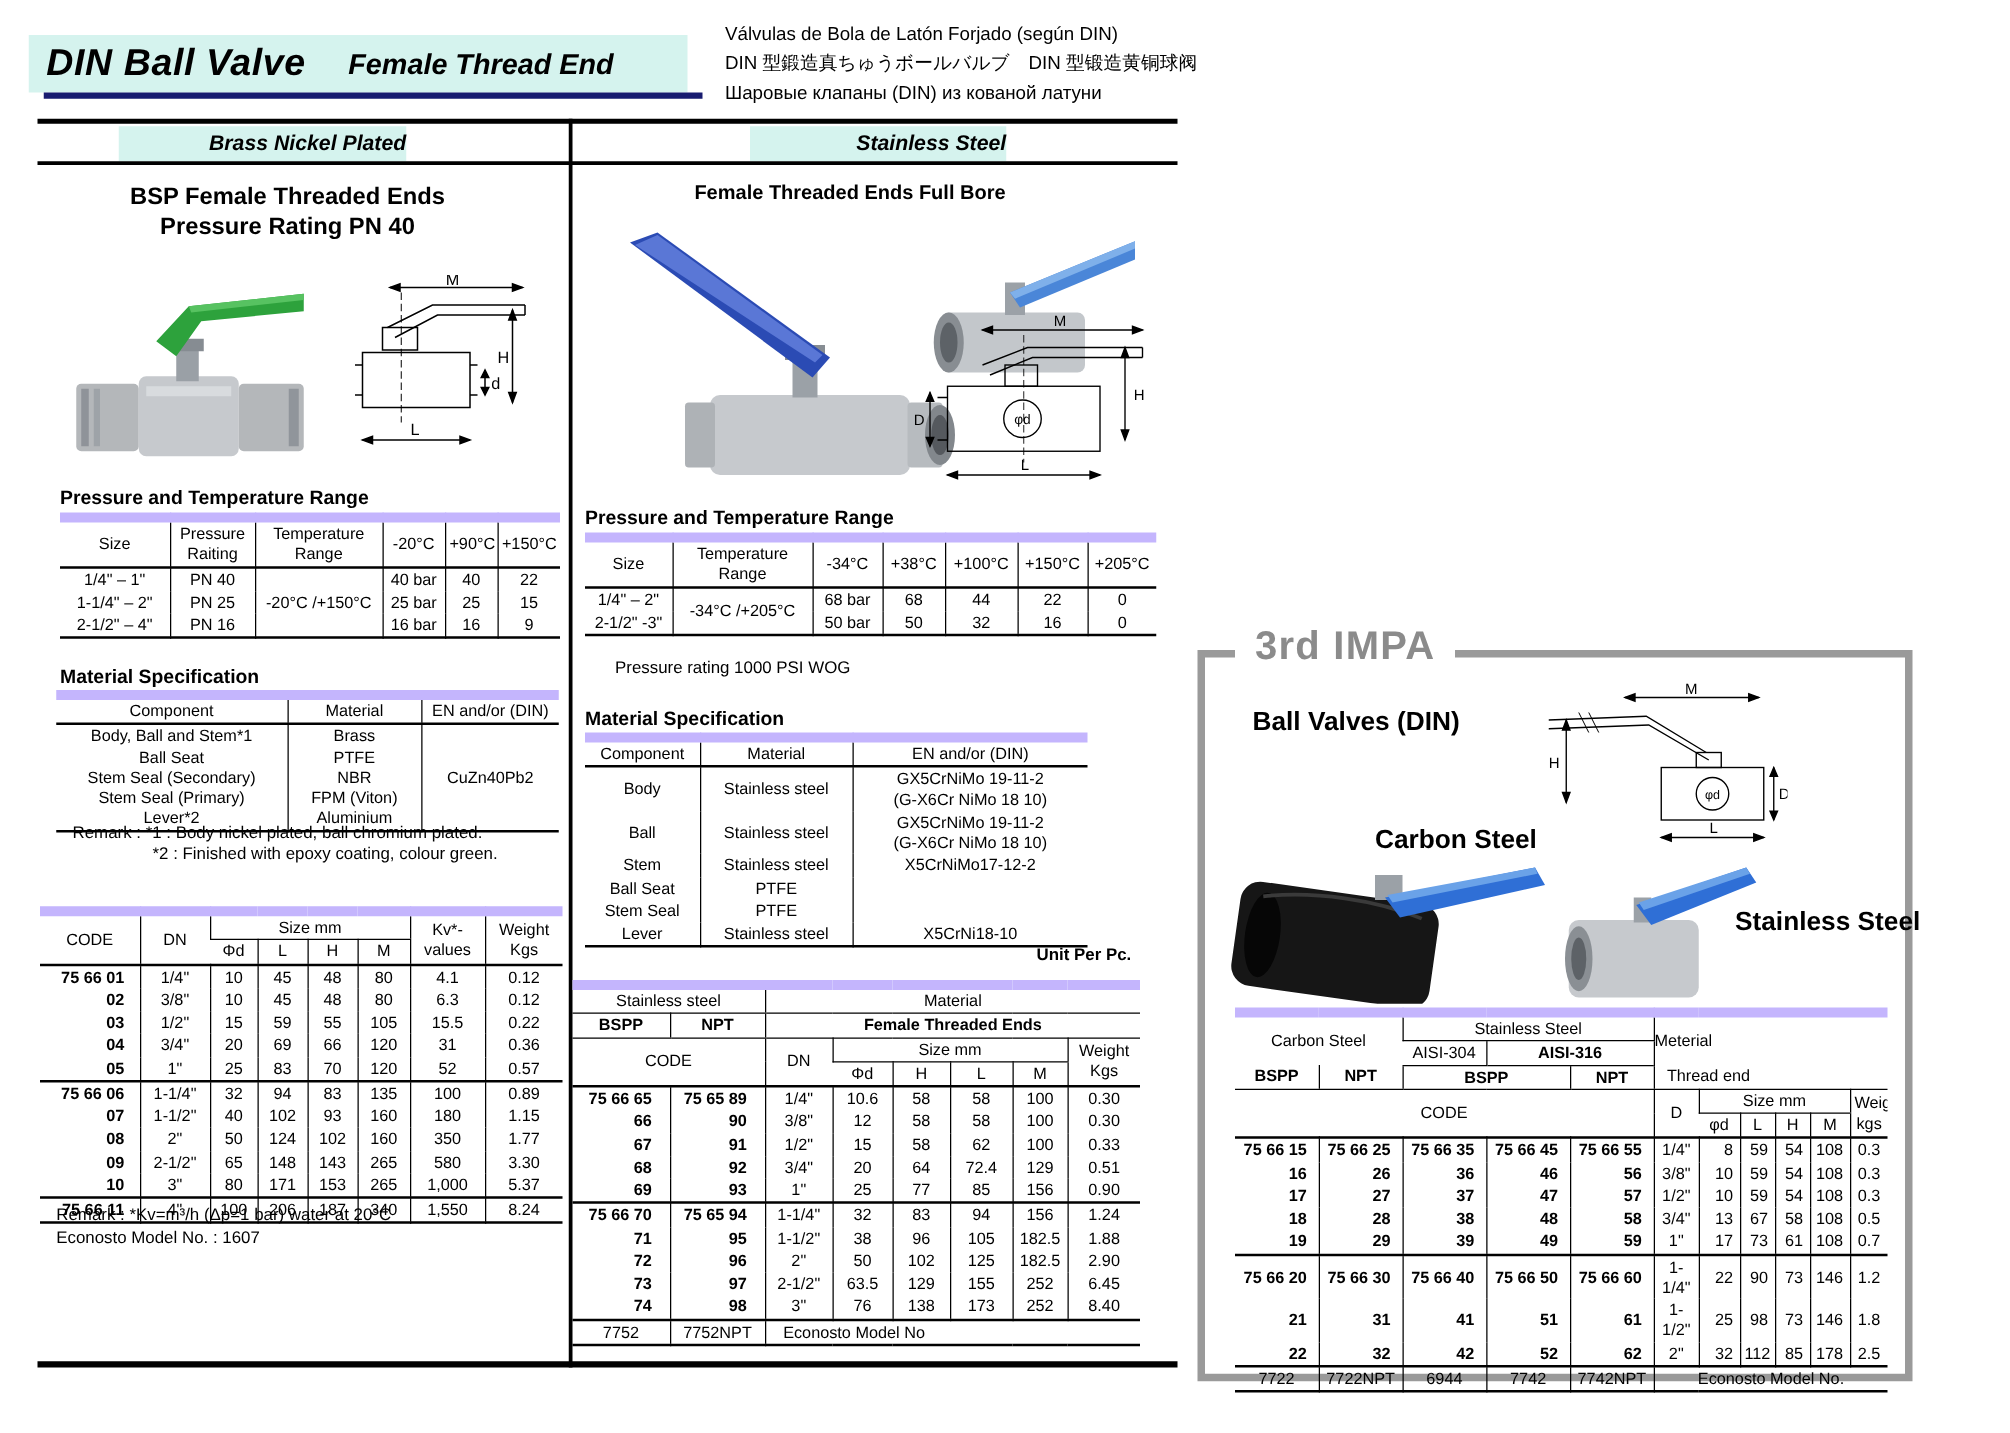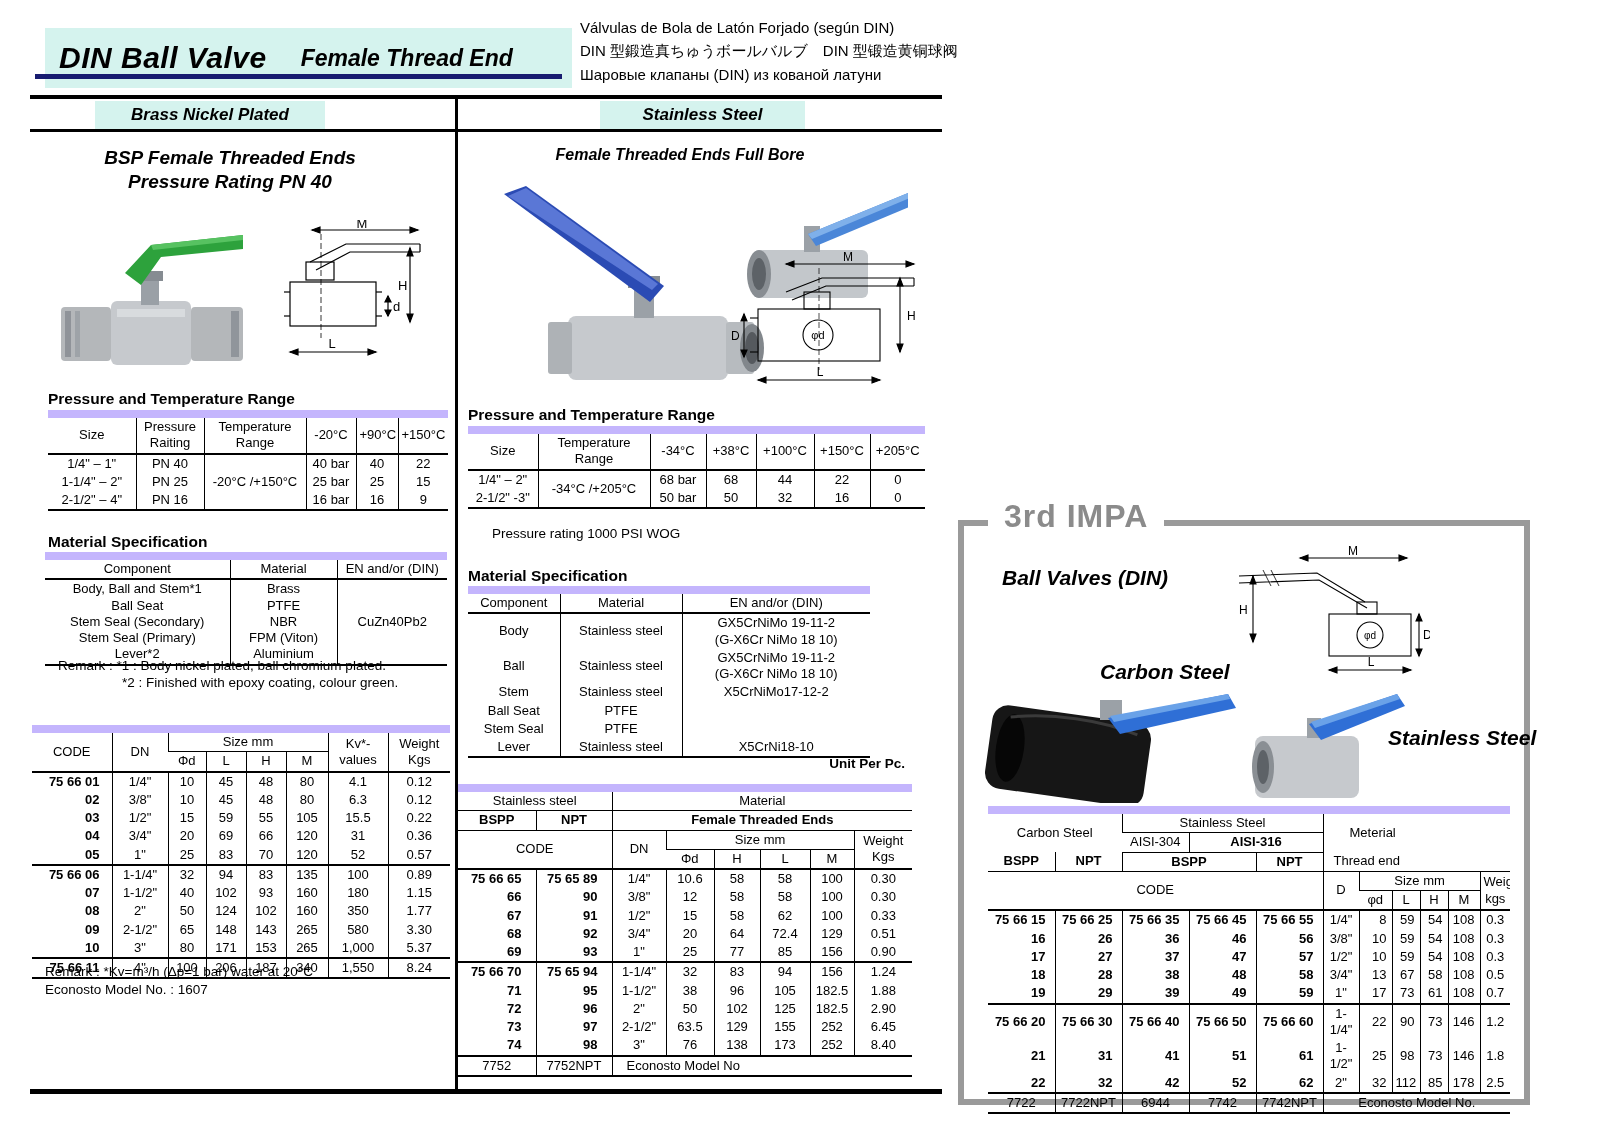--- a/index.html
+++ b/index.html
@@ -1,35 +1,35 @@
 <!DOCTYPE html>
 <html style="--highlight: #d5f3ee; --navy: #181c70; --impagray: #8b8b8b; --framegray: #9a9a9a; --green: #2da23c; --blue: #2b4bb4; --lightblue: #4a86d8;"><head>
 <meta charset="utf-8">
 <style>
   html,body{margin:0;padding:0;background:#fff;}
   .page{position:relative;width:1608px;height:1146px;background:#fff;overflow:hidden;
         font-family:"Liberation Sans", sans-serif;color:#000;}
   .abs{position:absolute;}
-  .bi{font-weight:bold;font-style:italic;}
+  .bi{font-weight:bold;}
   .pre{white-space:pre-line;}
 
   
-  .title-block{left:45px;top:28px;width:527px;height:60px;background:var(--highlight);
+  .title-block{left:23px;top:28px;width:527px;height:46px;background:var(--highlight);
                display:flex;align-items:center;padding:0 14px;box-sizing:border-box;gap:34px;}
   .title-main{font-size:30px;font-weight:bold;font-style:italic;letter-spacing:.5px;}
   .title-sub{font-size:23px;font-weight:bold;font-style:italic;}
   .title-underline{left:35px;top:74px;width:527px;height:5px;background:var(--navy);}
   .lang-block{left:580px;top:16px;font-size:15px;line-height:1.55;}
 
   
   .hr-top{left:30px;top:95px;width:912px;height:4px;background:#000;}
   .hr-band{left:30px;top:129px;width:912px;height:3px;background:#000;}
   .vdiv{left:455px;top:95px;width:3px;height:999px;background:#000;}
   .hr-bottom{left:30px;top:1089px;width:912px;height:5px;background:#000;}
-  .band-label{background:var(--highlight);text-align:center;font-weight:bold;font-style:italic;
+  .band-label{background:var(--highlight);text-align:right;font-weight:bold;font-style:italic;
               font-size:17px;padding:4px 0;}
 
   
   table.cat{border-collapse:collapse;table-layout:fixed;border-top:8px solid #c4b5fd;border-bottom:2px solid #000;}
   table.cat th,table.cat td{border-left:1px solid #000;font-weight:normal;text-align:center;
               padding:1px 3px;font-size:13px;line-height:1.25;overflow:hidden;}
   table.cat th:first-child,table.cat td:first-child{border-left:none;}
   table.cat thead{border-bottom:2px solid #000;}
   table.cat tbody+tbody{border-top:2px solid #000;}
   table.cat tfoot{border-top:2px solid #000;}
@@ -717,21 +717,21 @@
         <col style="width:33px">
         <col style="width:28px">
         <col style="width:28px">
         <col style="width:32px">
         <col style="width:30px">
       </colgroup>
     <thead>
       <tr>
         <th colspan="2" rowspan="2">Carbon Steel</th>
         <th colspan="3" class="hb">Stainless Steel</th>
-        <th colspan="6" rowspan="2" style="text-align:left;padding-left:26px;">Meterial</th>
+        <th colspan="6" rowspan="2" style="text-align:left;padding-left:0;">Meterial</th>
       </tr>
       <tr>
         <th class="hb">AISI-304</th>
         <th colspan="2" class="hb" style="font-weight:bold;">AISI-316</th>
       </tr>
       <tr>
         <th class="hb" style="font-weight:bold;">BSPP</th>
         <th class="hb" style="font-weight:bold;">NPT</th>
         <th colspan="2" class="hb" style="font-weight:bold;">BSPP</th>
         <th class="hb" style="font-weight:bold;">NPT</th>

